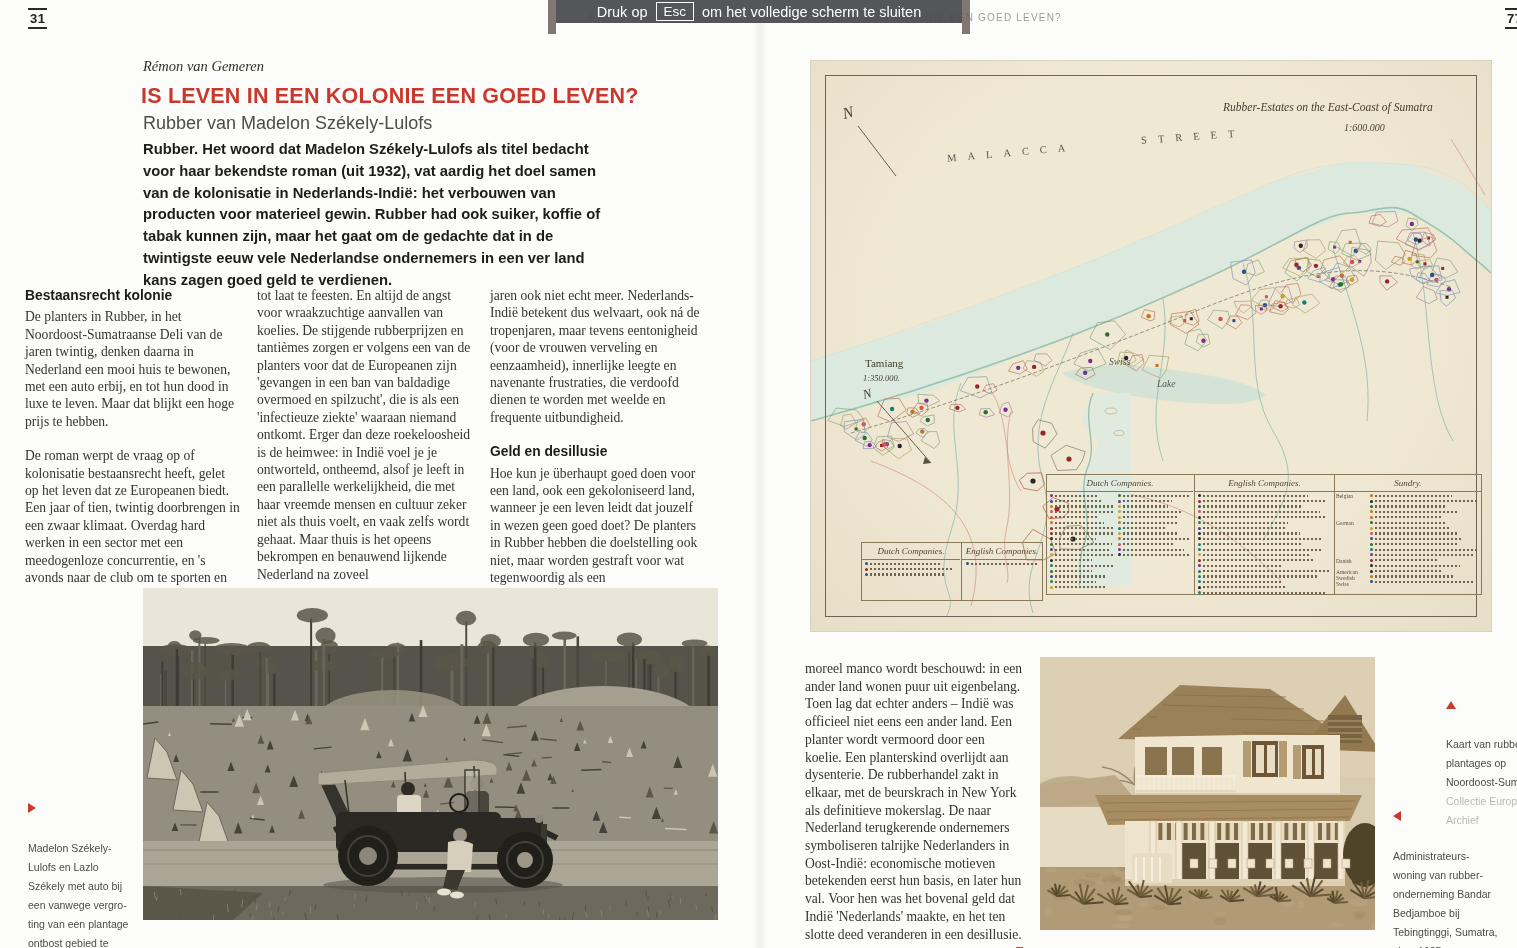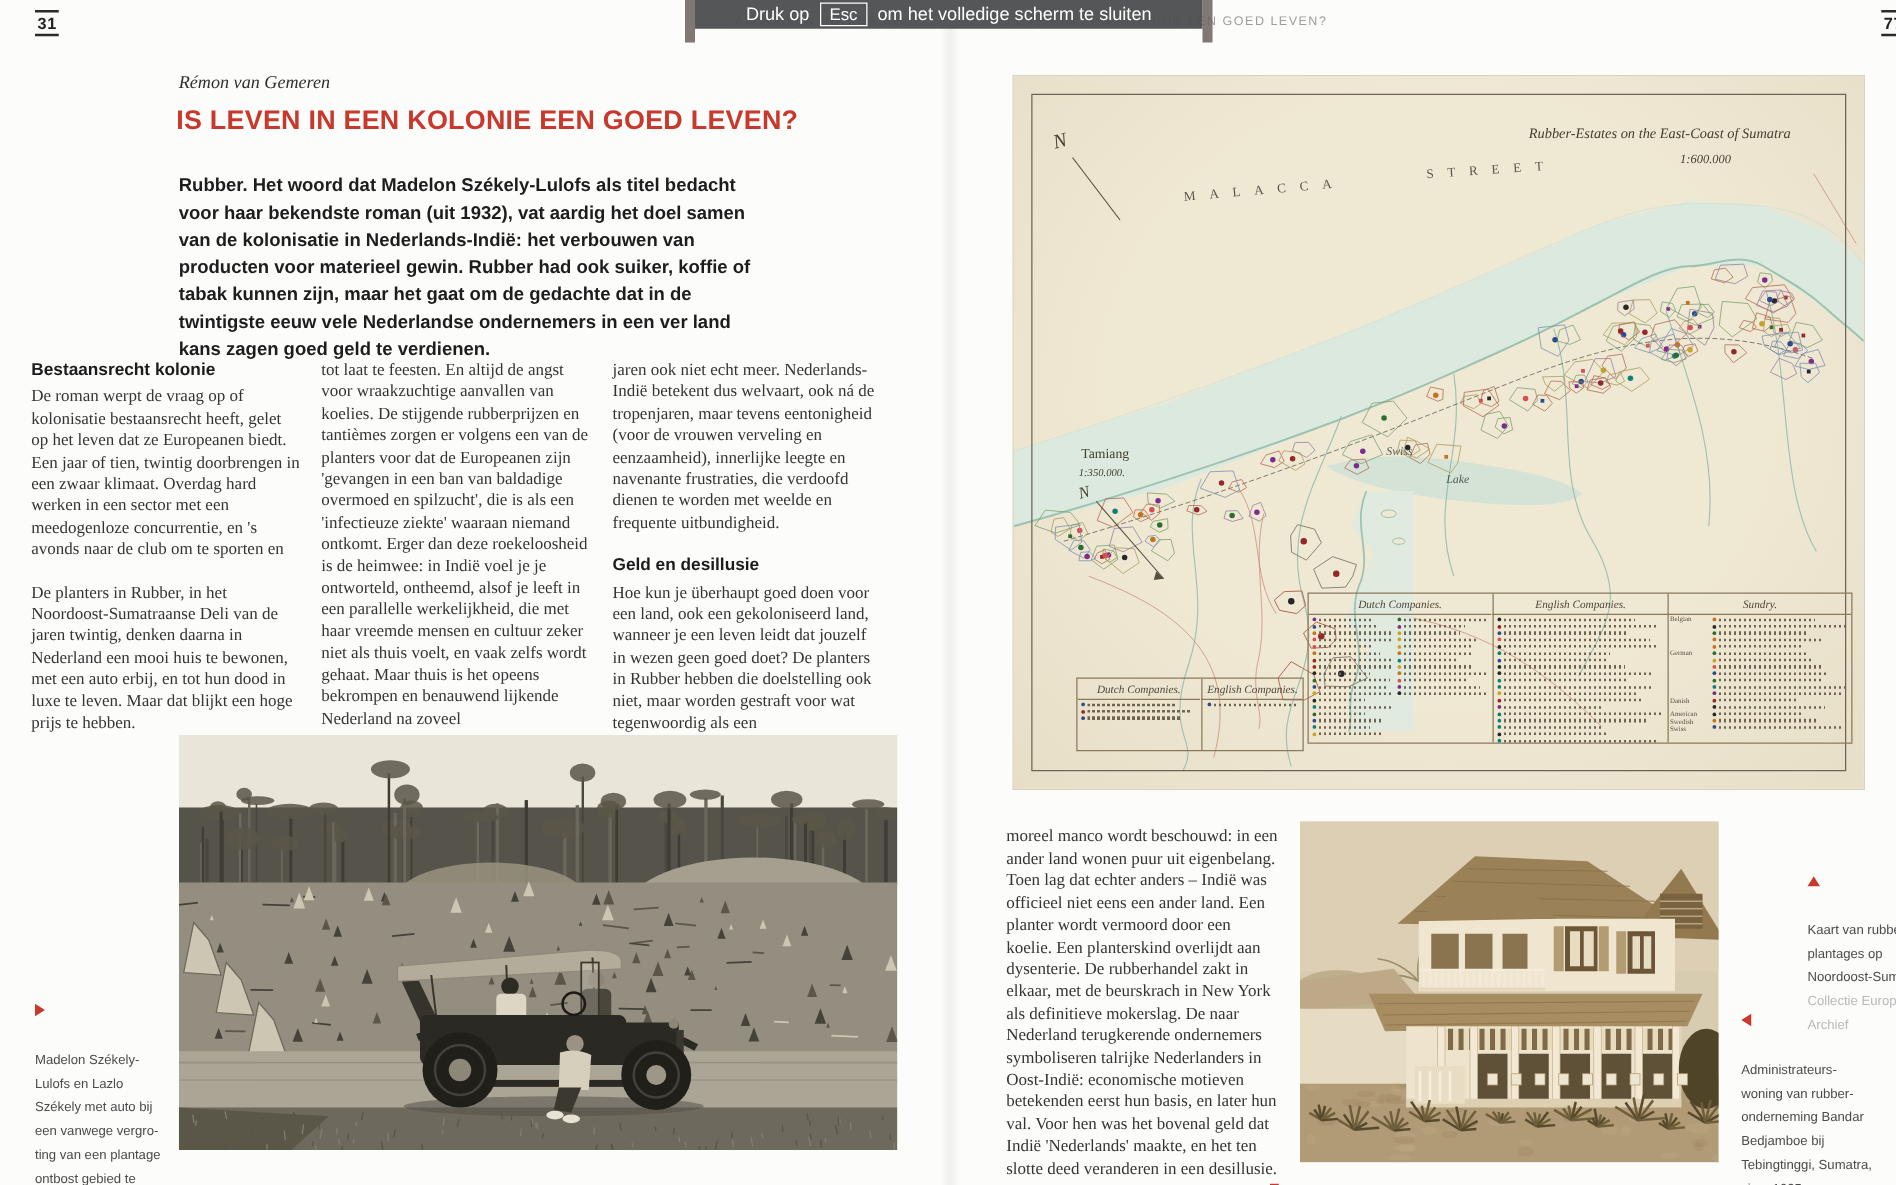--- a/index.html
+++ b/index.html
@@ -91,26 +91,27 @@
   <div class="abs banner-cap cap-l"></div>
   <div class="abs banner-cap cap-r"></div>
   <div class="abs esc-banner">
     <span>Druk op</span>
     <span class="esc-key">Esc</span>
     <span>om het volledige scherm te sluiten</span>
   </div>
 
   <div class="abs author">Rémon van Gemeren</div>
   <div class="abs title">IS LEVEN IN EEN KOLONIE EEN GOED LEVEN?</div>
+  <div class="abs subtitle">Rubber van Madelon Székely-Lulofs</div>
   <div class="abs intro">Rubber. Het woord dat Madelon Székely-Lulofs als titel bedacht voor haar bekendste roman (uit 1932), vat aardig het doel samen van de kolonisatie in Nederlands-Indië: het verbouwen van producten voor materieel gewin. Rubber had ook suiker, koffie of tabak kunnen zijn, maar het gaat om de gedachte dat in de twintigste eeuw vele Nederlandse ondernemers in een ver land kans zagen goed geld te verdienen.</div>
 
   <div class="abs col col1">
     <h3>Bestaansrecht kolonie</h3>
+    <p>De planters in Rubber, in het Noordoost-Sumatraanse Deli van de jaren twintig, denken daarna in Nederland een mooi huis te bewonen, met een auto erbij, en tot hun dood in luxe te leven. Maar dat blijkt een hoge prijs te hebben.</p>
     <p>De roman werpt de vraag op of kolonisatie bestaansrecht heeft, gelet op het leven dat ze Europeanen biedt. Een jaar of tien, twintig doorbrengen in een zwaar klimaat. Overdag hard werken in een sector met een meedogenloze concurrentie, en 's avonds naar de club om te sporten en</p>
-    <p>De planters in Rubber, in het Noordoost-Sumatraanse Deli van de jaren twintig, denken daarna in Nederland een mooi huis te bewonen, met een auto erbij, en tot hun dood in luxe te leven. Maar dat blijkt een hoge prijs te hebben.</p>
   </div>
   <div class="abs col col2">
     <p>tot laat te feesten. En altijd de angst voor wraakzuchtige aanvallen van koelies. De stijgende rubberprijzen en tantièmes zorgen er volgens een van de planters voor dat de Europeanen zijn 'gevangen in een ban van baldadige overmoed en spilzucht', die is als een 'infectieuze ziekte' waaraan niemand ontkomt. Erger dan deze roekeloosheid is de heimwee: in Indië voel je je ontworteld, ontheemd, alsof je leeft in een parallelle werkelijkheid, die met haar vreemde mensen en cultuur zeker niet als thuis voelt, en vaak zelfs wordt gehaat. Maar thuis is het opeens bekrompen en benauwend lijkende Nederland na zoveel</p>
   </div>
   <div class="abs col col3">
     <p>jaren ook niet echt meer. Nederlands-Indië betekent dus welvaart, ook ná de tropenjaren, maar tevens eentonigheid (voor de vrouwen verveling en eenzaamheid), innerlijke leegte en navenante frustraties, die verdoofd dienen te worden met weelde en frequente uitbundigheid.</p>
     <h3 class="mid">Geld en desillusie</h3>
     <p>Hoe kun je überhaupt goed doen voor een land, ook een gekoloniseerd land, wanneer je een leven leidt dat jouzelf in wezen geen goed doet? De planters in Rubber hebben die doelstelling ook niet, maar worden gestraft voor wat tegenwoordig als een</p>
   </div>
   <div class="abs col col4">

